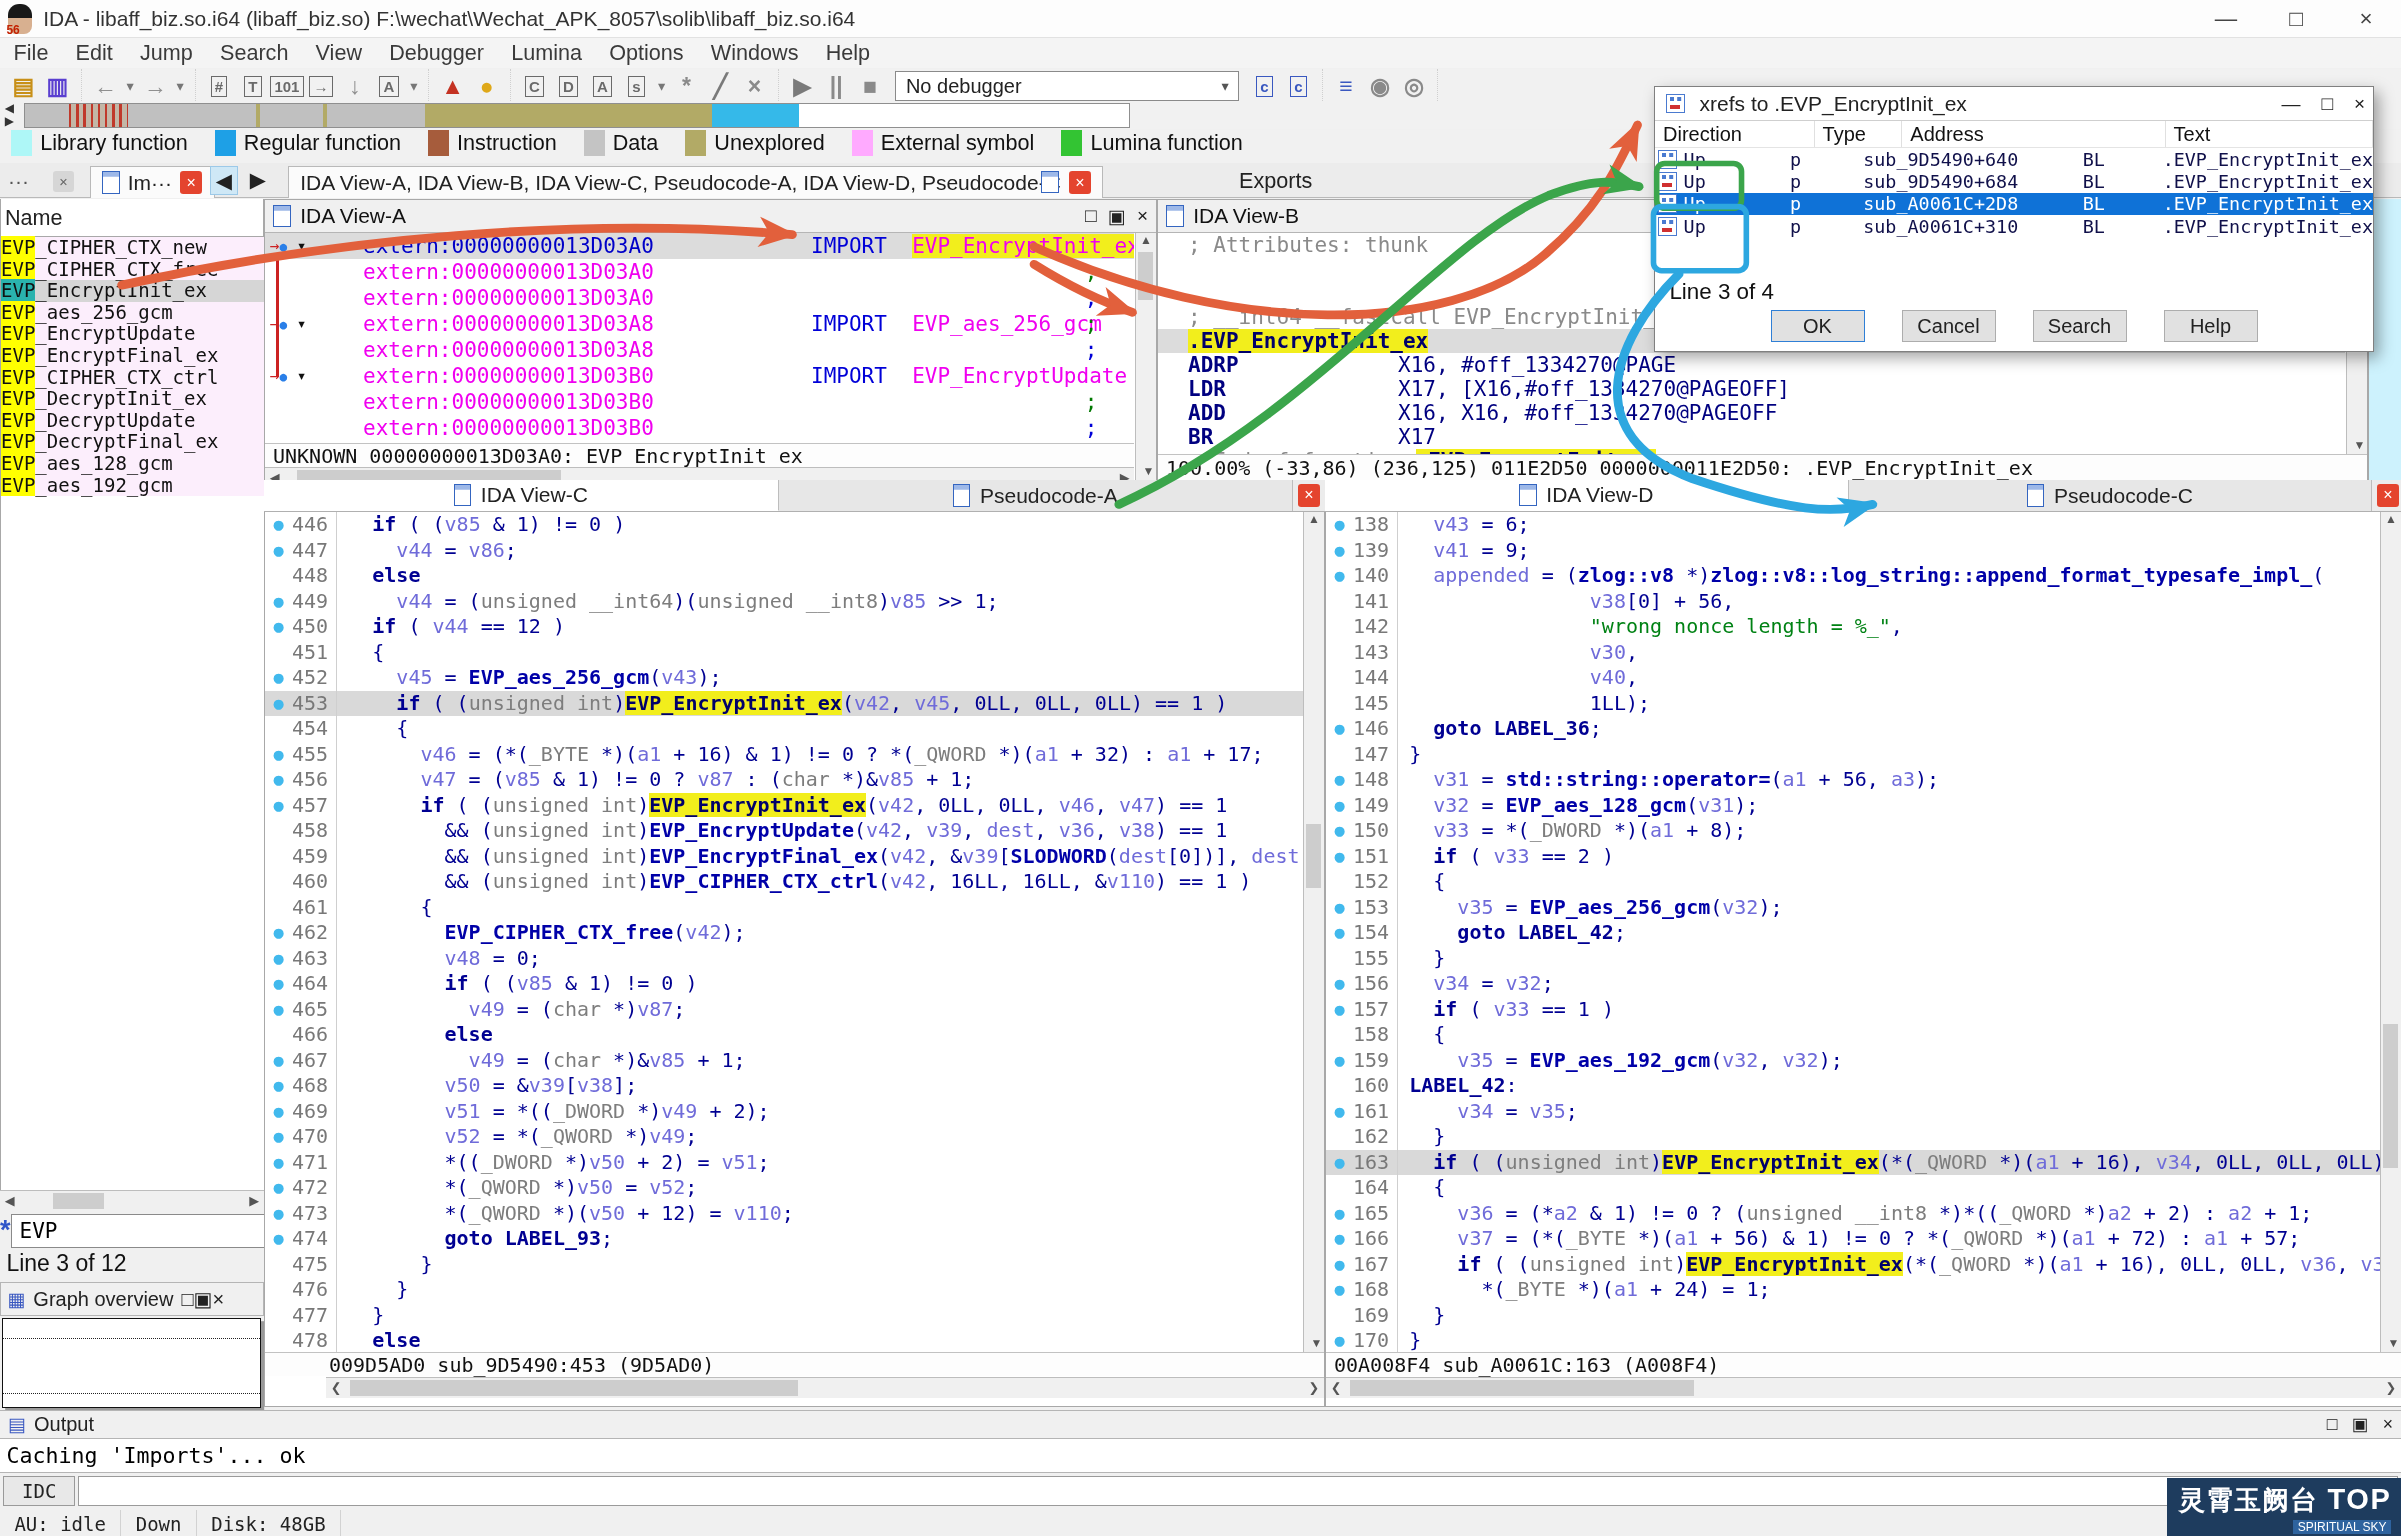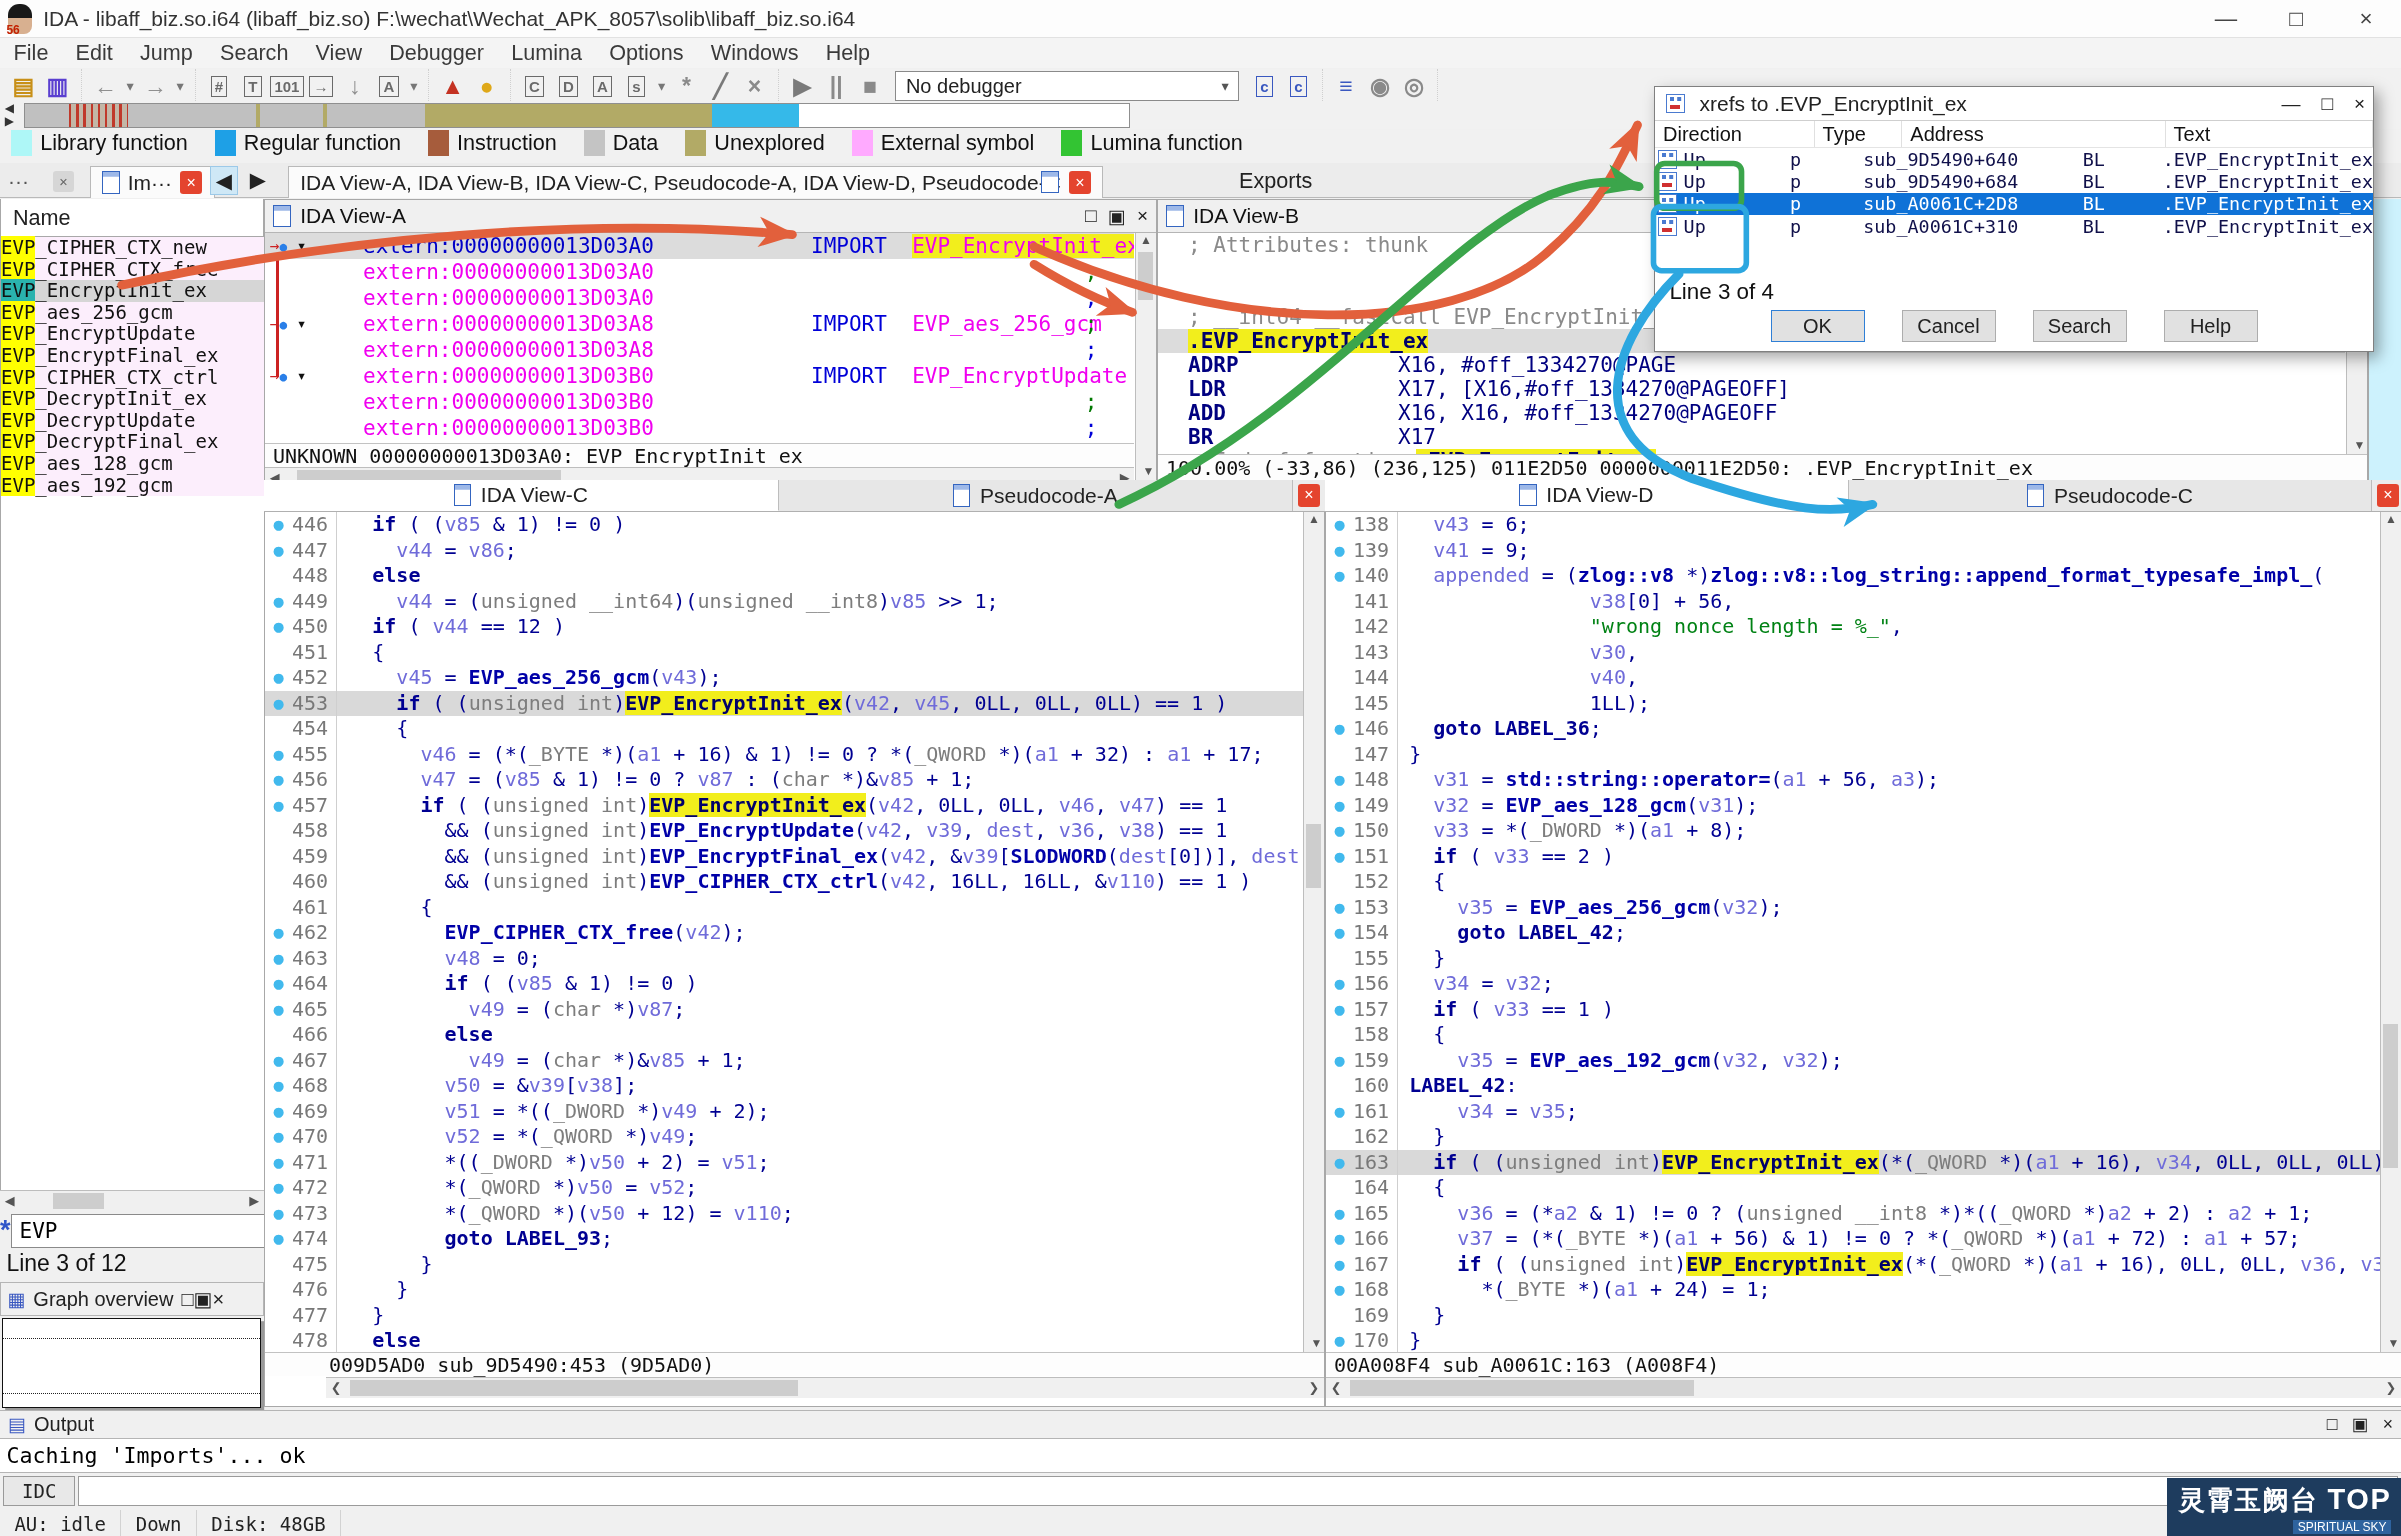--- a/index.html
+++ b/index.html
@@ -80,21 +80,21 @@
 .cl .ln{width:45px;text-align:right;color:#787878;padding-right:8px;border-right:0.8px solid #cfcfcf;margin-right:11.2px;flex:none}
 .kw{color:#000092;font-weight:bold}
 .ty{color:#7d7d7d}
 .vr{color:#6f6bd9}
 .nm{color:#000092}
 .fn{color:#0000a8;font-weight:bold}
 .str{color:#008214}
 .lb{color:#000092;font-weight:bold}
 .fnhl{background:#f2ee1c;color:#00006a;font-weight:bold}
 
-#names-head{position:absolute;left:0;top:199px;width:264px;height:38px;background:#fff;border:0.8px solid #a8a8a8;border-top:none;font-size:21.6px;display:flex;align-items:center;padding-left:12px}
+#names-head{position:absolute;left:0;top:199px;width:264px;height:38px;background:#fff;border:0.8px solid #a8a8a8;border-top:none;font-size:21.6px;display:flex;align-items:center;padding-left:4px}
 #names-list{position:absolute;left:0;top:237px;width:284px;height:953px;background:#fff;border-left:0.8px solid #a8a8a8;border-right:0.8px solid #a8a8a8}
 .nrow{height:21.6px;line-height:21.6px;font-family:"DejaVu Sans Mono",monospace;font-size:19px;background:#fceefc;white-space:pre;color:#111}
 .nrow.sel{background:#d6d6d6}
 .npre{background:#ffff00}
 .nrow.sel .npre{background:#2ab3ae}
 
 #names-hsb{left:0;top:1190px;width:264px}
 #search-row{position:absolute;left:0;top:1212px;width:264px;height:37px;display:flex;align-items:center;background:#f0f0f0}
 #search-ico{width:29px;text-align:center;color:#3056c8;font-size:27px;font-weight:bold}
 #search-input{flex:1;height:34px;border:0.8px solid #8a8a8a;background:#fff;font-family:"DejaVu Sans Mono",monospace;font-size:21px;padding:0 8px;margin-right:3.2px}

